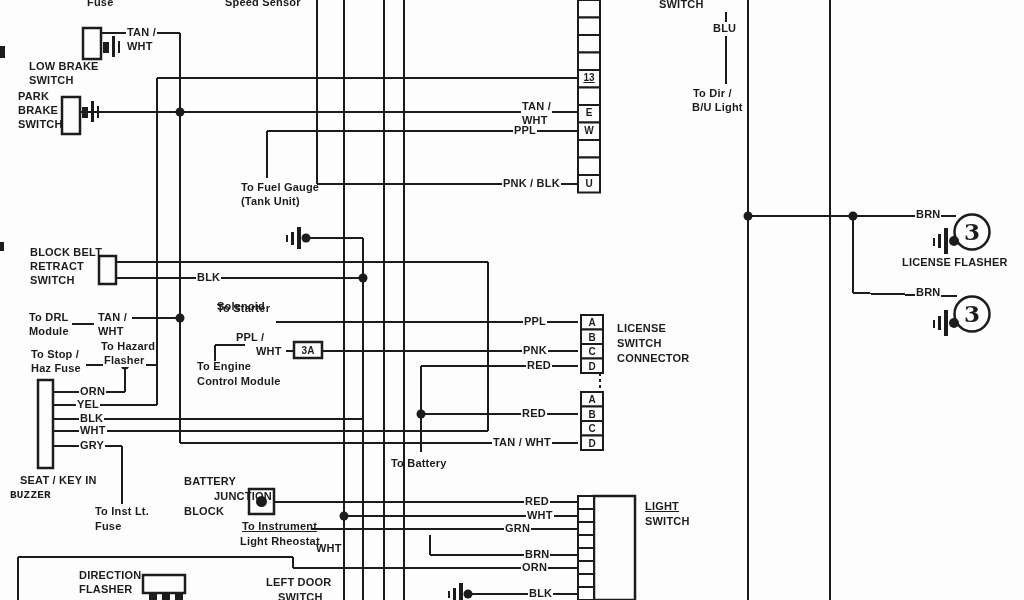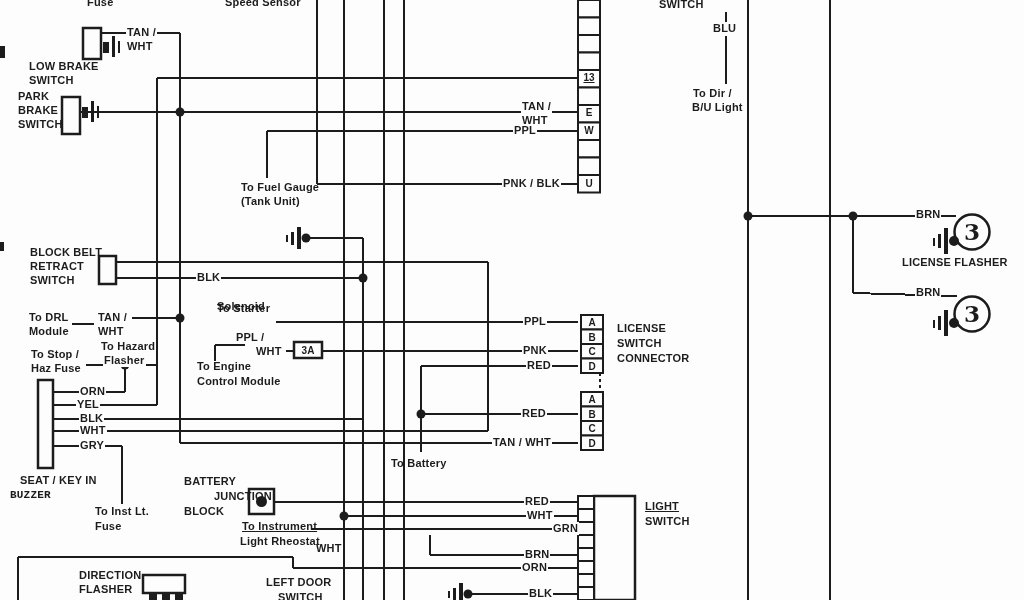--- a/index.html
+++ b/index.html
@@ -270,21 +270,21 @@
 
   <div class="lbl nobg" style="left:183px;top:475px;">BATTERY</div>
   <div class="lbl nobg" style="left:173px;top:490px;margin-left:40px;">JUNCTION</div>
   <div class="lbl nobg" style="left:183px;top:505px;">BLOCK</div>
   <div class="lbl nobg" style="left:241px;top:520px;text-decoration:underline;">To Instrument</div>
   <div class="lbl nobg" style="left:239px;top:535px;">Light Rheostat</div>
   <div class="lbl nobg" style="left:315px;top:542px;">WHT</div>
 
   <div class="lbl" style="left:524px;top:495px;">RED</div>
   <div class="lbl" style="left:526px;top:509px;">WHT</div>
-  <div class="lbl" style="left:552px;top:522px;">GRN</div>
+  <div class="lbl" style="left:504px;top:522px;">GRN</div>
   <div class="lbl" style="left:524px;top:548px;">BRN</div>
   <div class="lbl" style="left:521px;top:561px;">ORN</div>
   <div class="lbl" style="left:528px;top:587px;">BLK</div>
   <div class="lbl nobg" style="left:644px;top:500px;text-decoration:underline;">LIGHT</div>
   <div class="lbl nobg" style="left:644px;top:515px;">SWITCH</div>
 
   <div class="lbl nobg" style="left:78px;top:569px;">DIRECTION</div>
   <div class="lbl nobg" style="left:78px;top:583px;">FLASHER</div>
   <div class="lbl nobg" style="left:265px;top:576px;">LEFT DOOR</div>
   <div class="lbl nobg" style="left:277px;top:591px;">SWITCH</div>

